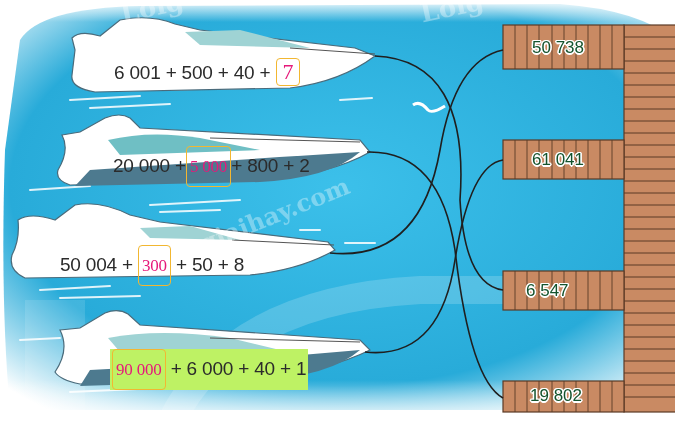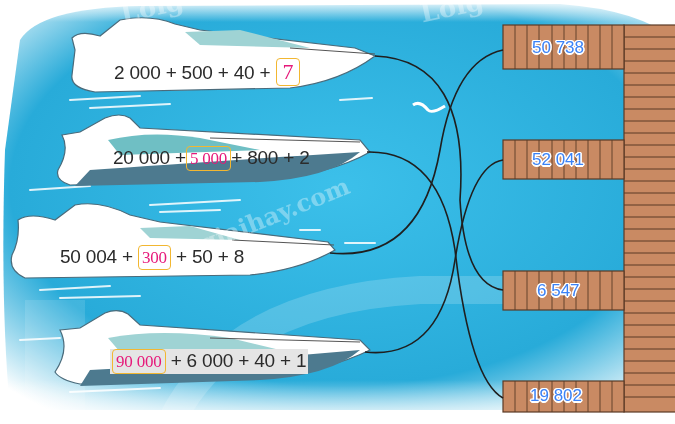--- a/index.html
+++ b/index.html
@@ -1,23 +1,23 @@
 <!DOCTYPE html>
 <html><head>
 <meta charset="utf-8">
 <style>
   html,body{margin:0;padding:0;}
   body{width:675px;height:424px;overflow:hidden;background:#ffffff;font-family:"Liberation Sans",sans-serif;}
   .scene{position:relative;width:675px;height:424px;overflow:hidden;}
   .sea{position:absolute;left:0;top:0;width:675px;height:424px;}
   .expr{position:absolute;font-size:19px;color:#2b2b2b;white-space:nowrap;letter-spacing:-0.2px;}
   .ans{font-family:"Liberation Serif",serif;color:#e6197a;font-size:17px;}
-  .box{display:inline-block;border:1.5px solid #f2b731;border-radius:4px;padding:0 3px;line-height:22px;}
+  .box{display:inline-block;border:1.5px solid #f2b731;border-radius:4px;padding:8px 3px;line-height:22px;}
   .box7{font-size:22px;padding:0 6px;line-height:26px;}
-  .dock-label{position:absolute;font-size:17px;color:#3b82f6;font-weight:normal;
+  .dock-label{position:absolute;font-size:17px;color:#14532d;font-weight:normal;
     text-shadow:-1.5px 0 #fff,1.5px 0 #fff,0 -1.5px #fff,0 1.5px #fff,-1px -1px #fff,1px 1px #fff,-1px 1px #fff,1px -1px #fff;}
   .wm{position:absolute;font-family:"DejaVu Serif",serif;font-weight:bold;color:rgba(255,255,255,0.35);font-size:26px;}
 </style>
 </head>
 <body>
 
 <div class="scene">
 
   <svg class="sea" width="675" height="424" viewBox="0 0 675 424">
     <defs>
@@ -139,32 +139,32 @@
       <path d="M330,253 Q420,262 440,150 Q455,60 503,50"></path>
       <path d="M365,352 Q440,360 455,260 Q470,165 503,160"></path>
     </g>
   </svg>
 
   <div class="wm" style="left:120px;top:-8px;transform:rotate(-12deg);">Loig</div>
   <div class="wm" style="left:420px;top:-8px;transform:rotate(-12deg);">Loig</div>
   <div class="wm" style="left:195px;top:200px;transform:rotate(-22deg);font-size:24px;">giaihay.com</div>
 
   <div class="expr" style="left:114px;top:58px;">
-    <span>2 000 + 500 + 40 + </span><span class="box box7"><span class="ans" style="font-size:22px;">7</span></span>
+    <span>6 001 + 500 + 40 + </span><span class="box box7"><span class="ans" style="font-size:22px;">7</span></span>
   </div>
 
   <div class="expr" style="left:113px;top:146px;">
     <span>20 000 +</span><span class="box"><span class="ans">5 000</span></span><span>+ 800 + 2</span>
   </div>
 
   <div class="expr" style="left:60px;top:245px;">
     <span>50 004 + </span><span class="box"><span class="ans">300</span></span><span> + 50 + 8</span>
   </div>
 
-  <div class="expr" style="left:110px;top:349px;background:#e5e5e5;padding:0 2px;">
+  <div class="expr" style="left:110px;top:349px;background:#bef264;padding:0 2px;">
     <span class="box"><span class="ans">90 000</span></span><span> + 6 000 + 40 + 1</span>
   </div>
 
   <div class="dock-label" style="left:532px;top:38px;">50 738</div>
-  <div class="dock-label" style="left:532px;top:150px;">52 041</div>
-  <div class="dock-label" style="left:537px;top:281px;">6 547</div>
+  <div class="dock-label" style="left:532px;top:150px;">61 041</div>
+  <div class="dock-label" style="left:526px;top:281px;">6 547</div>
   <div class="dock-label" style="left:530px;top:386px;">19 802</div>
 </div>
 
 </body></html>

